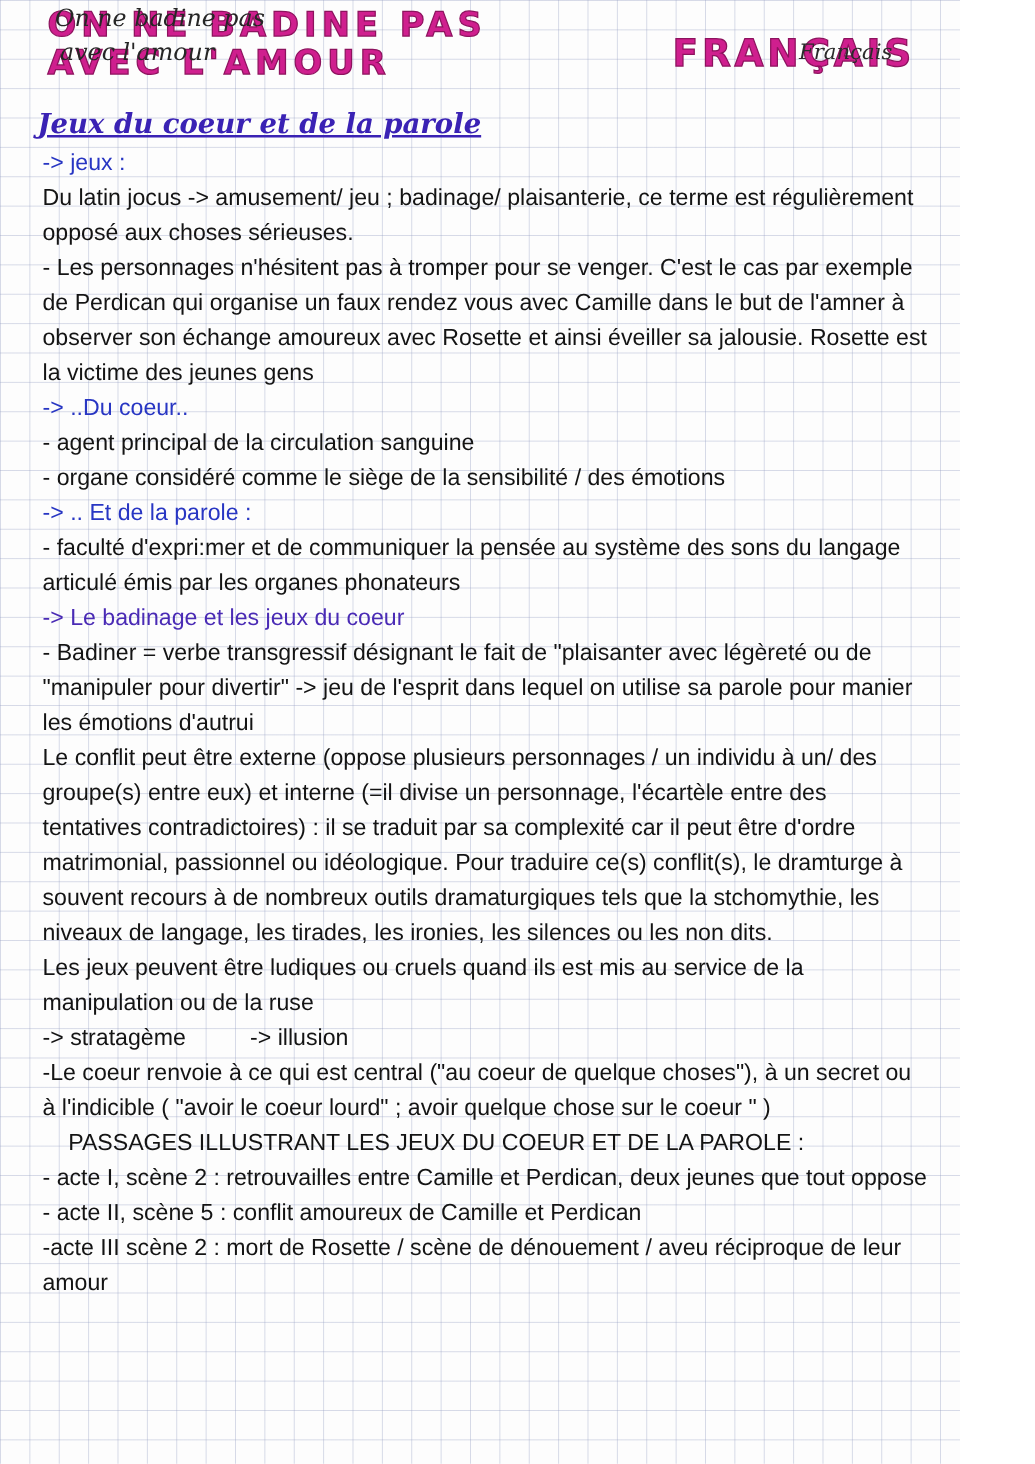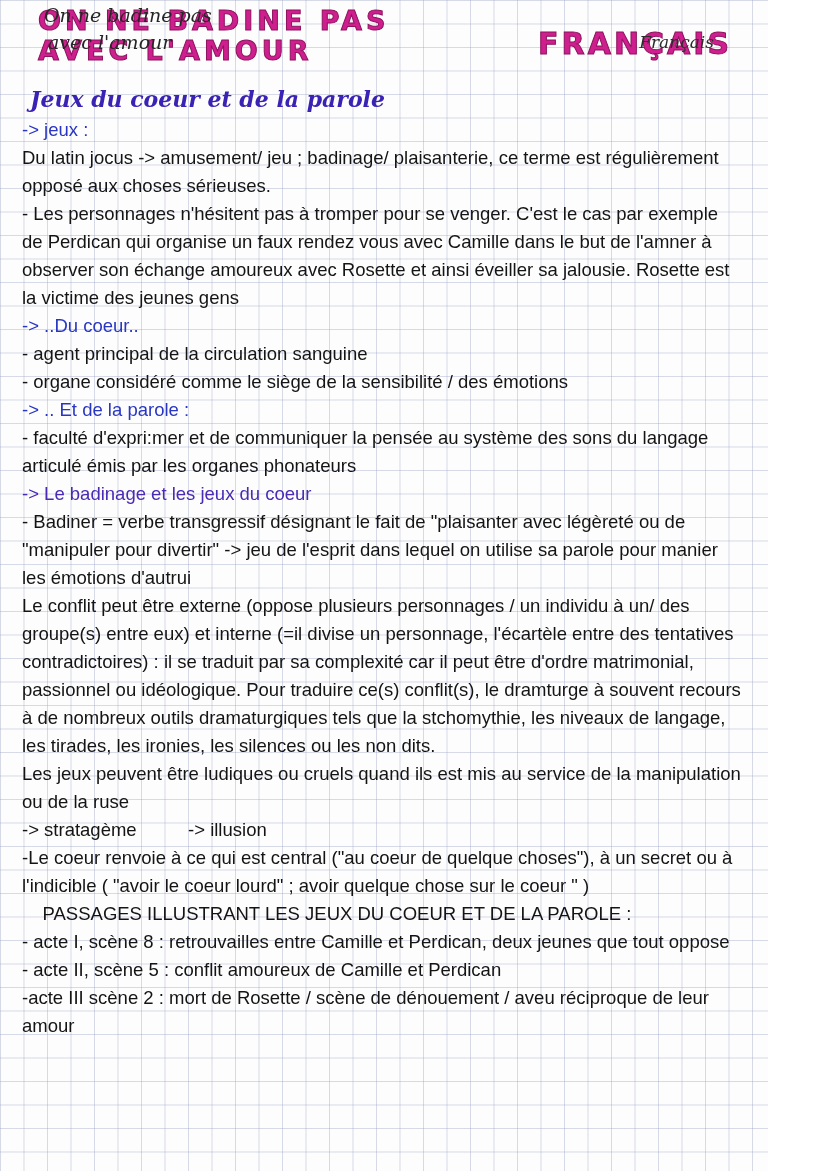--- a/index.html
+++ b/index.html
@@ -79,26 +79,27 @@
   }
 
   
   .section-title {
     margin: 2px 0 4px 30px;
     color: #3a22b4;
     font-weight: bold;
     font-style: italic;
     font-family: "DejaVu Serif", serif;
     font-size: 22px;
+    text-decoration: underline;
     width: fit-content;
   }
 
   
   .notes {
-    padding: 0 26px 0 22px;
+    padding: 0 26px 0 34px;
     color: #141414;
     font-size: 18.5px;
     line-height: 28px;
   }
   .line { white-space: pre-wrap; }
   .line.blue   { color: #2836c3; }
   .line.purple { color: #4a2bb5; }
 </style>
 </head>
 <body>
@@ -131,20 +132,20 @@
     <div class="line">- organe considéré comme le siège de la sensibilité / des émotions</div>
     <div class="line blue">-&gt; .. Et de la parole :</div>
     <div class="line">- faculté d'expri:mer et de communiquer la pensée au système des sons du langage articulé émis par les organes phonateurs</div>
     <div class="line purple">-&gt; Le badinage et les jeux du coeur</div>
     <div class="line">- Badiner = verbe transgressif désignant le fait de "plaisanter avec légèreté ou de "manipuler pour divertir" -&gt; jeu de l'esprit dans lequel on utilise sa parole pour manier les émotions d'autrui</div>
     <div class="line">Le conflit peut être externe (oppose plusieurs personnages / un individu à un/ des groupe(s) entre eux) et interne (=il divise un personnage, l'écartèle entre des tentatives contradictoires) : il se traduit par sa complexité car il peut être d'ordre matrimonial, passionnel ou idéologique. Pour traduire ce(s) conflit(s), le dramturge à souvent recours à de nombreux outils dramaturgiques tels que la stchomythie, les niveaux de langage, les tirades, les ironies, les silences ou les non dits.</div>
     <div class="line">Les jeux peuvent être ludiques ou cruels quand ils est mis au service de la manipulation ou de la ruse</div>
     <div class="line">-&gt; stratagème          -&gt; illusion</div>
     <div class="line">-Le coeur renvoie à ce qui est central ("au coeur de quelque choses"), à un secret ou à l'indicible ( "avoir le coeur lourd" ; avoir quelque chose sur le coeur " )</div>
     <div class="line">    PASSAGES ILLUSTRANT LES JEUX DU COEUR ET DE LA PAROLE :</div>
-    <div class="line">- acte I, scène 8 : retrouvailles entre Camille et Perdican, deux jeunes que tout oppose</div>
+    <div class="line">- acte I, scène 2 : retrouvailles entre Camille et Perdican, deux jeunes que tout oppose</div>
     <div class="line">- acte II, scène 5 : conflit amoureux de Camille et Perdican</div>
     <div class="line">-acte III scène 2 : mort de Rosette / scène de dénouement / aveu réciproque de leur amour</div>
   </div>
 
   <div class="margin-line"></div>
 
 </div>
 
 </body></html>

